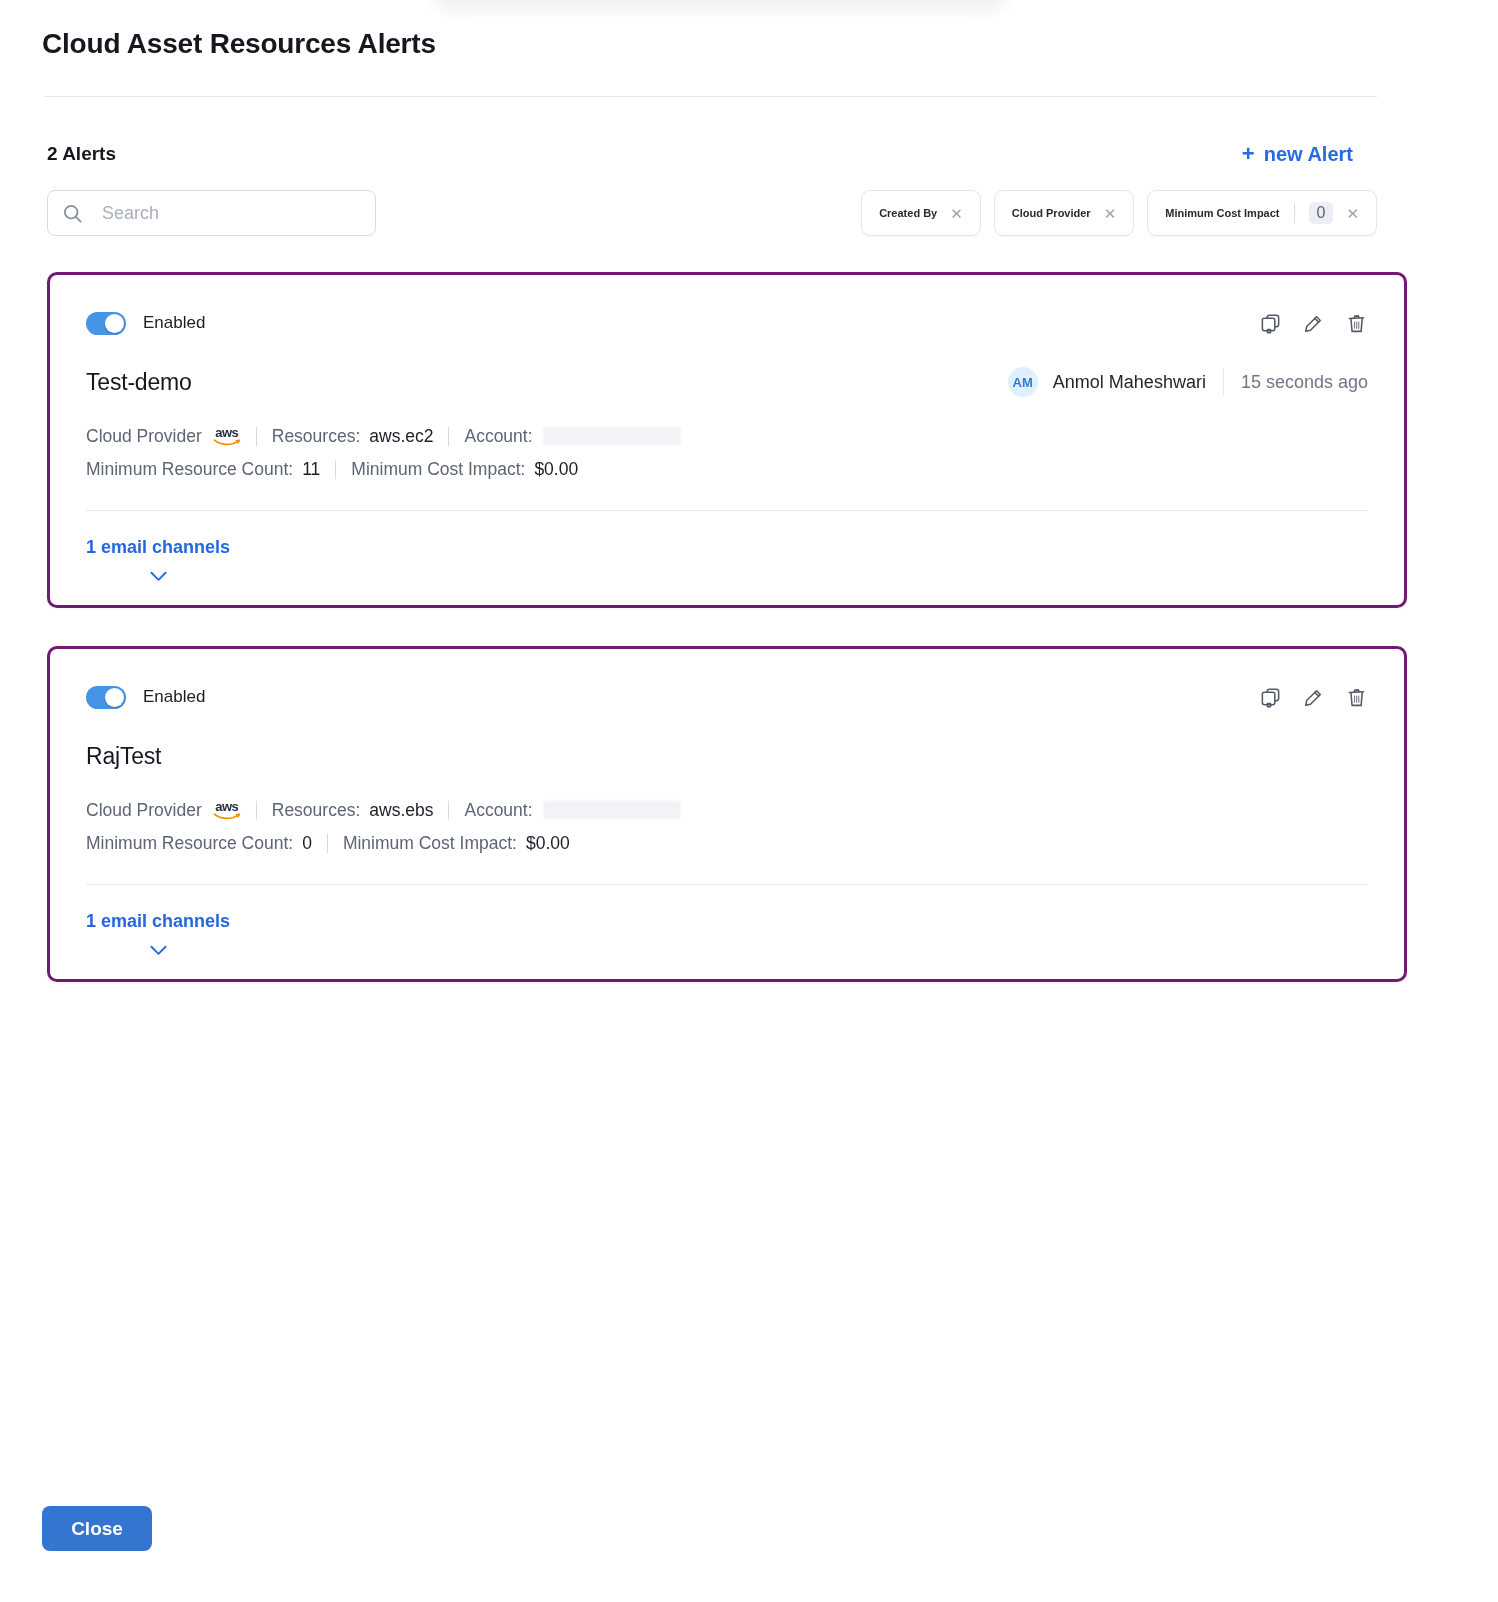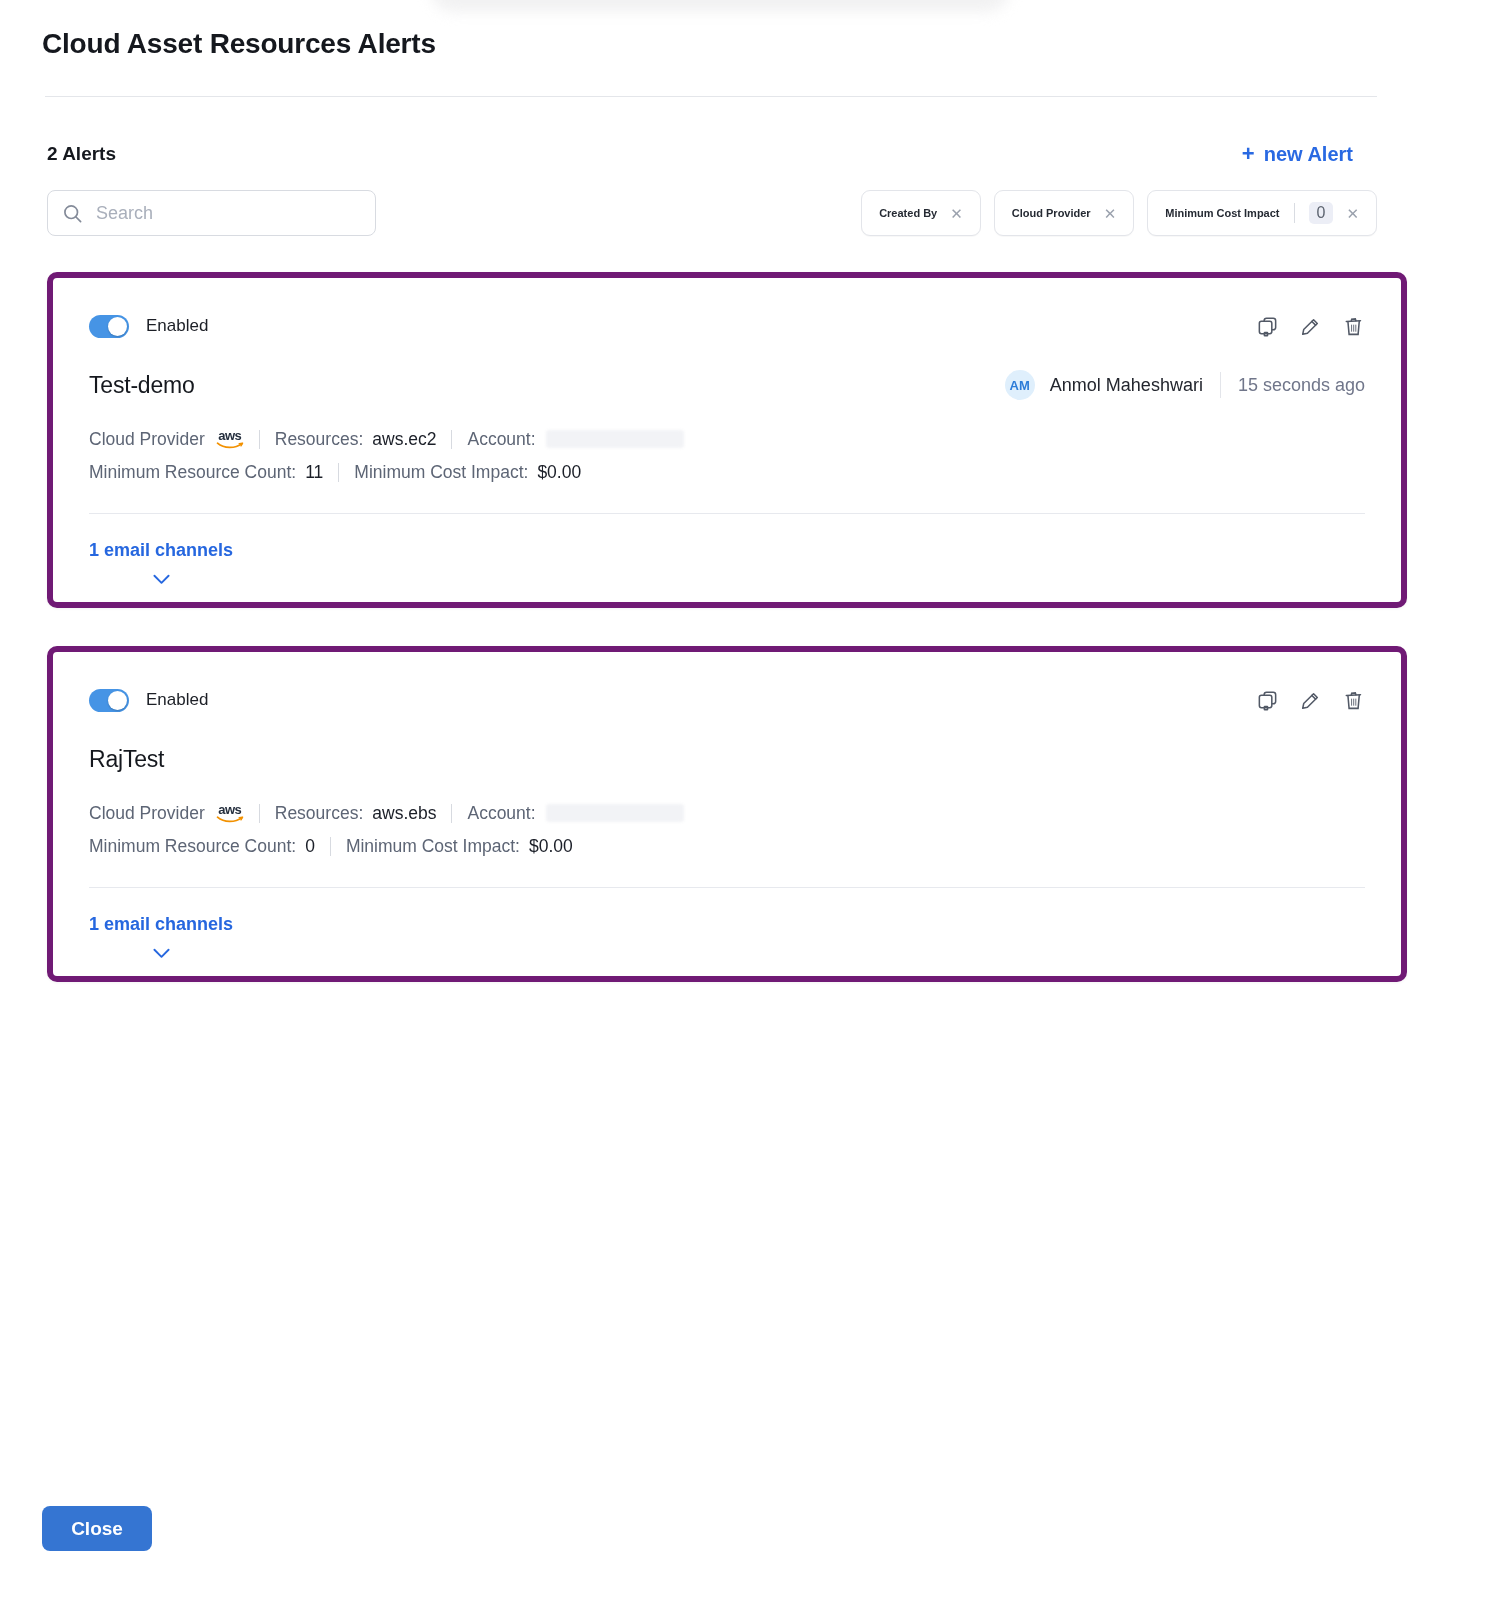--- a/index.html
+++ b/index.html
@@ -43,21 +43,21 @@
   }
   .new-alert-btn .plus { font-size: 22px; font-weight: 600; line-height: 20px; }
 
   
   .toolbar-row2 {
     margin-top: 22px; height: 46px;
     display: flex; align-items: stretch; justify-content: space-between;
     padding-right: 30px;
   }
   .search-box {
-    width: 329px; display: flex; align-items: center; gap: 11px;
+    width: 329px; display: flex; align-items: center; gap: 17px;
     border: 1px solid #d8dbe1; border-radius: 8px; background: #fff;
     padding: 0 14px;
   }
   .search-box input {
     border: none; outline: none; flex: 1; font-family: inherit;
     font-size: 18px; color: #30343d; background: transparent;
   }
   .search-box input::placeholder { color: #a9afbb; }
   .chips { display: flex; gap: 13px; }
   .chip {
@@ -70,21 +70,21 @@
   .chip-x { font-size: 15px; color: #9aa1ad; line-height: 1; }
   .chip-vline { width: 1px; height: 20px; background: #d9dce2; margin: 0 1px; }
   .chip-badge {
     background: #eceef6; color: #5d6470; border-radius: 5px;
     font-size: 16px; padding: 3px 8px; line-height: 1;
   }
 
   
   .card {
     margin-top: 36px; height: 336px;
-    border: 6px solid #701a75; border-radius: 10px; background: #fff;
+    border: 3px solid #701a75; border-radius: 10px; background: #fff;
     box-shadow: 0 1px 3px rgba(16,24,40,.05);
     padding: 36px 36px 0 36px;
   }
   .card + .card { margin-top: 38px; }
 
   .card-top { display: flex; align-items: center; justify-content: space-between; height: 24px; }
   .toggle-wrap { display: flex; align-items: center; gap: 17px; }
   .toggle {
     position: relative; width: 40px; height: 23px; border-radius: 12px;
     background: #4694e5; border: none; cursor: pointer; padding: 0;

